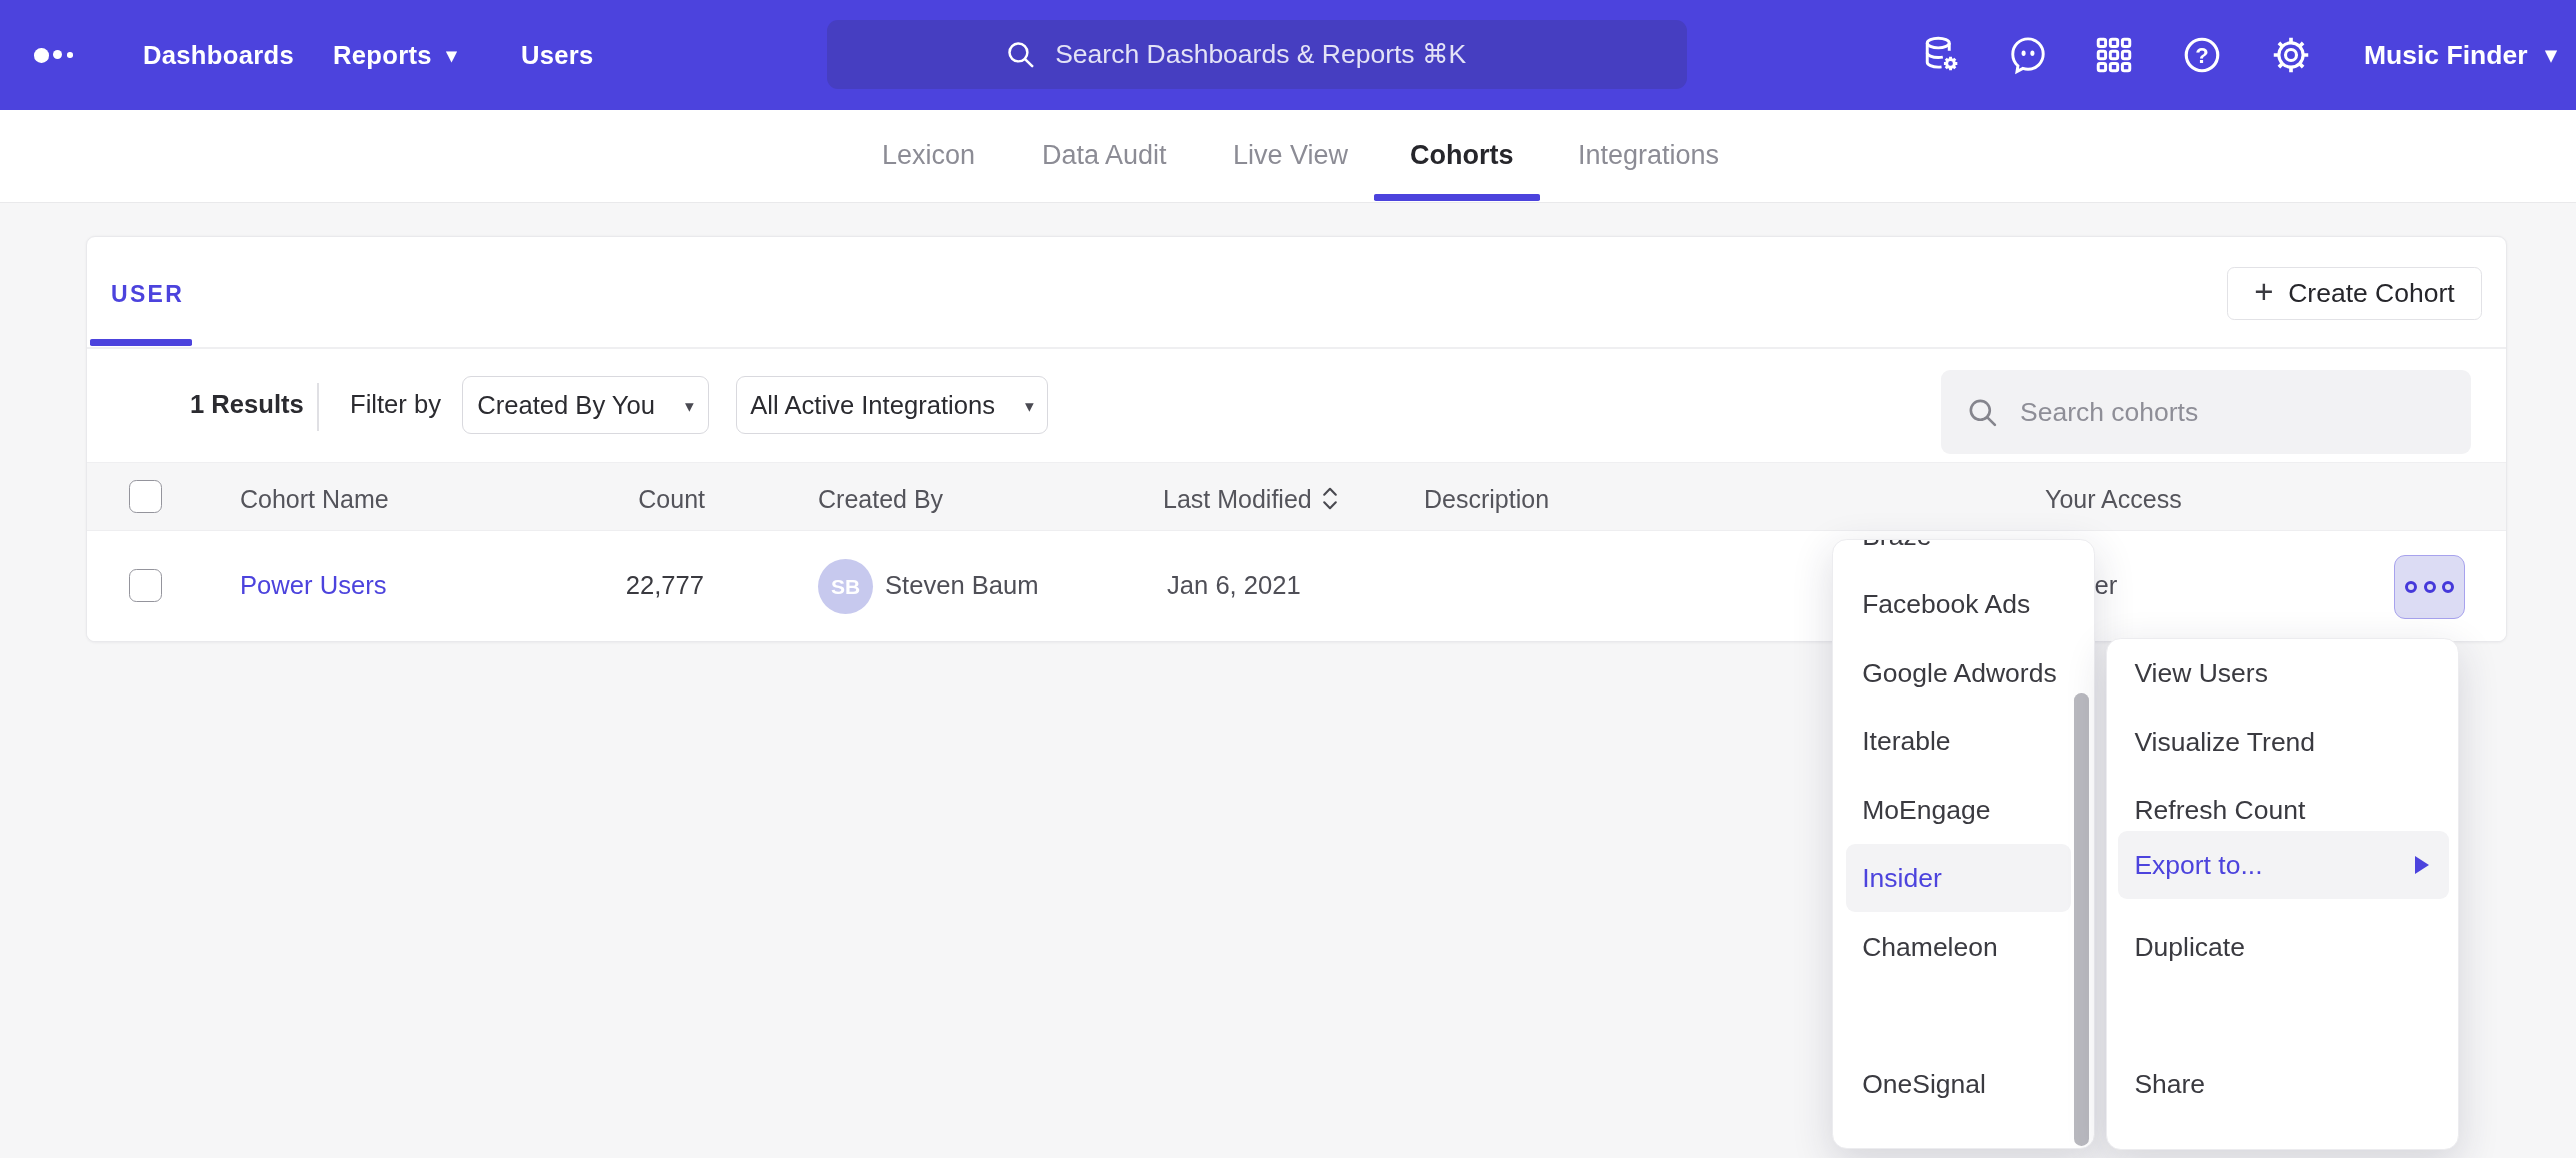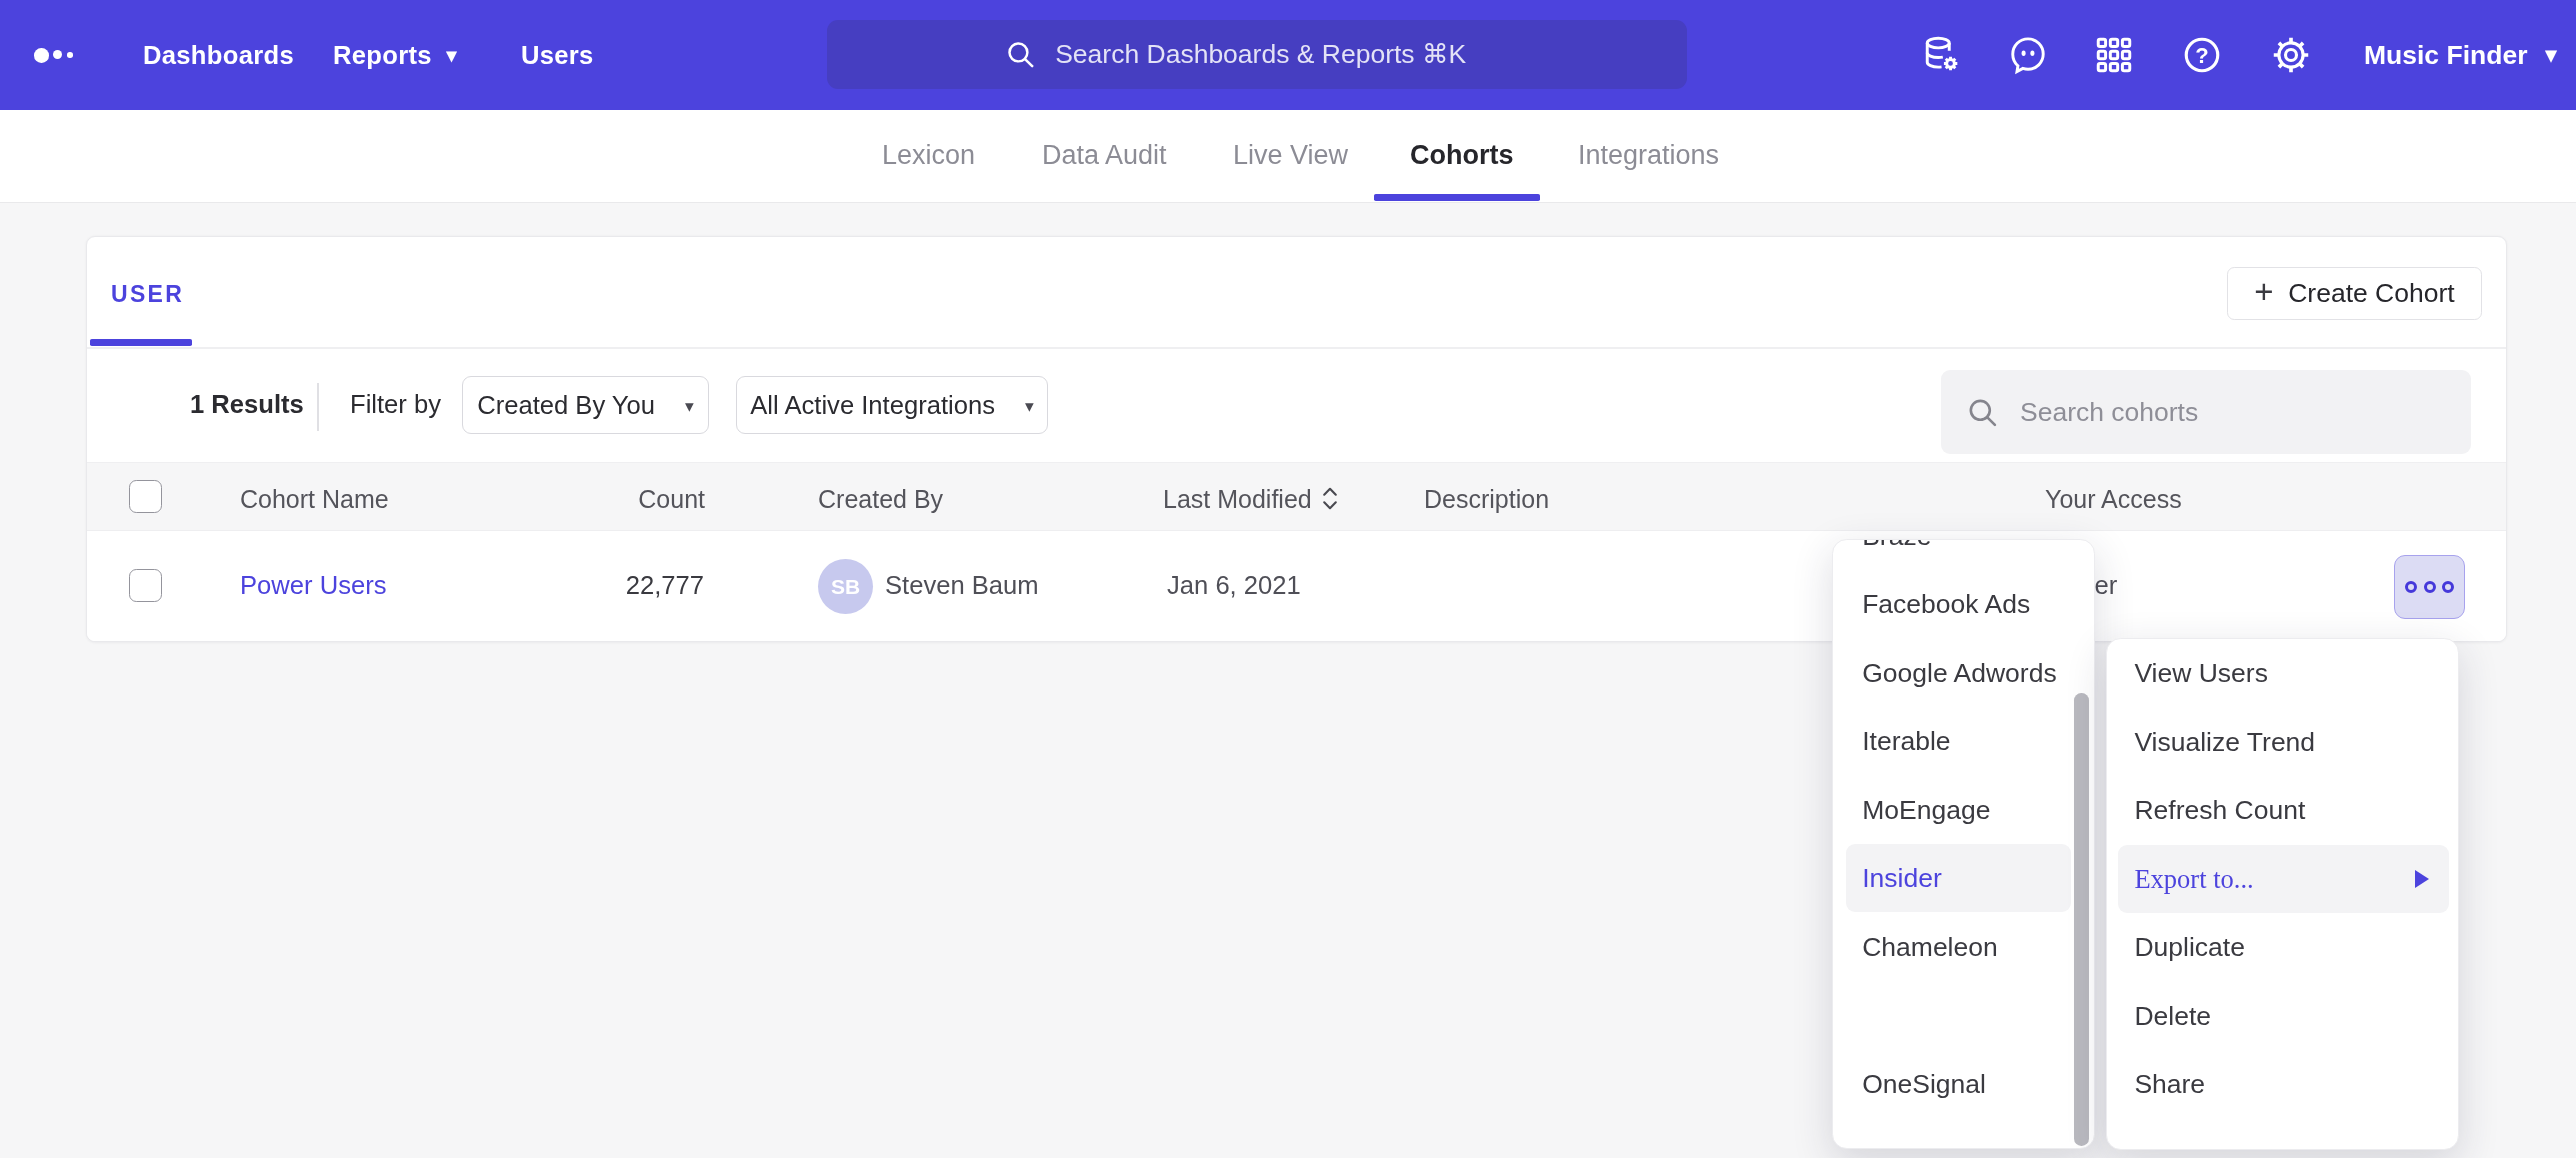--- a/index.html
+++ b/index.html
@@ -244,23 +244,22 @@
     <div class="menu-item hl" style="top:304px;">Insider</div>
     <div class="menu-item" style="top:373px;">Chameleon</div>
     <div class="menu-item" style="top:510px;">OneSignal</div>
     <div class="scroll-thumb"></div>
   </div>
 
   <div class="abs menu-panel ctxmenu">
     <div class="menu-item" style="top:0;">View Users</div>
     <div class="menu-item" style="top:69px;">Visualize Trend</div>
     <div class="menu-item" style="top:137px;">Refresh Count</div>
-    <div class="menu-item hl" style="top:206px;font-family:Liberation Serif, serif;">
+    <div class="menu-item hl" style="top:192px;">
       <span>Export to...</span>
       <span class="arrow-right"></span>
     </div>
     <div class="menu-item" style="top:274px;">Duplicate</div>
-    <div class="menu-item" style="top:343px;">Delete</div>
     <div class="menu-item" style="top:411px;">Share</div>
   </div>
 
 </div>
 
 
 </body></html>

